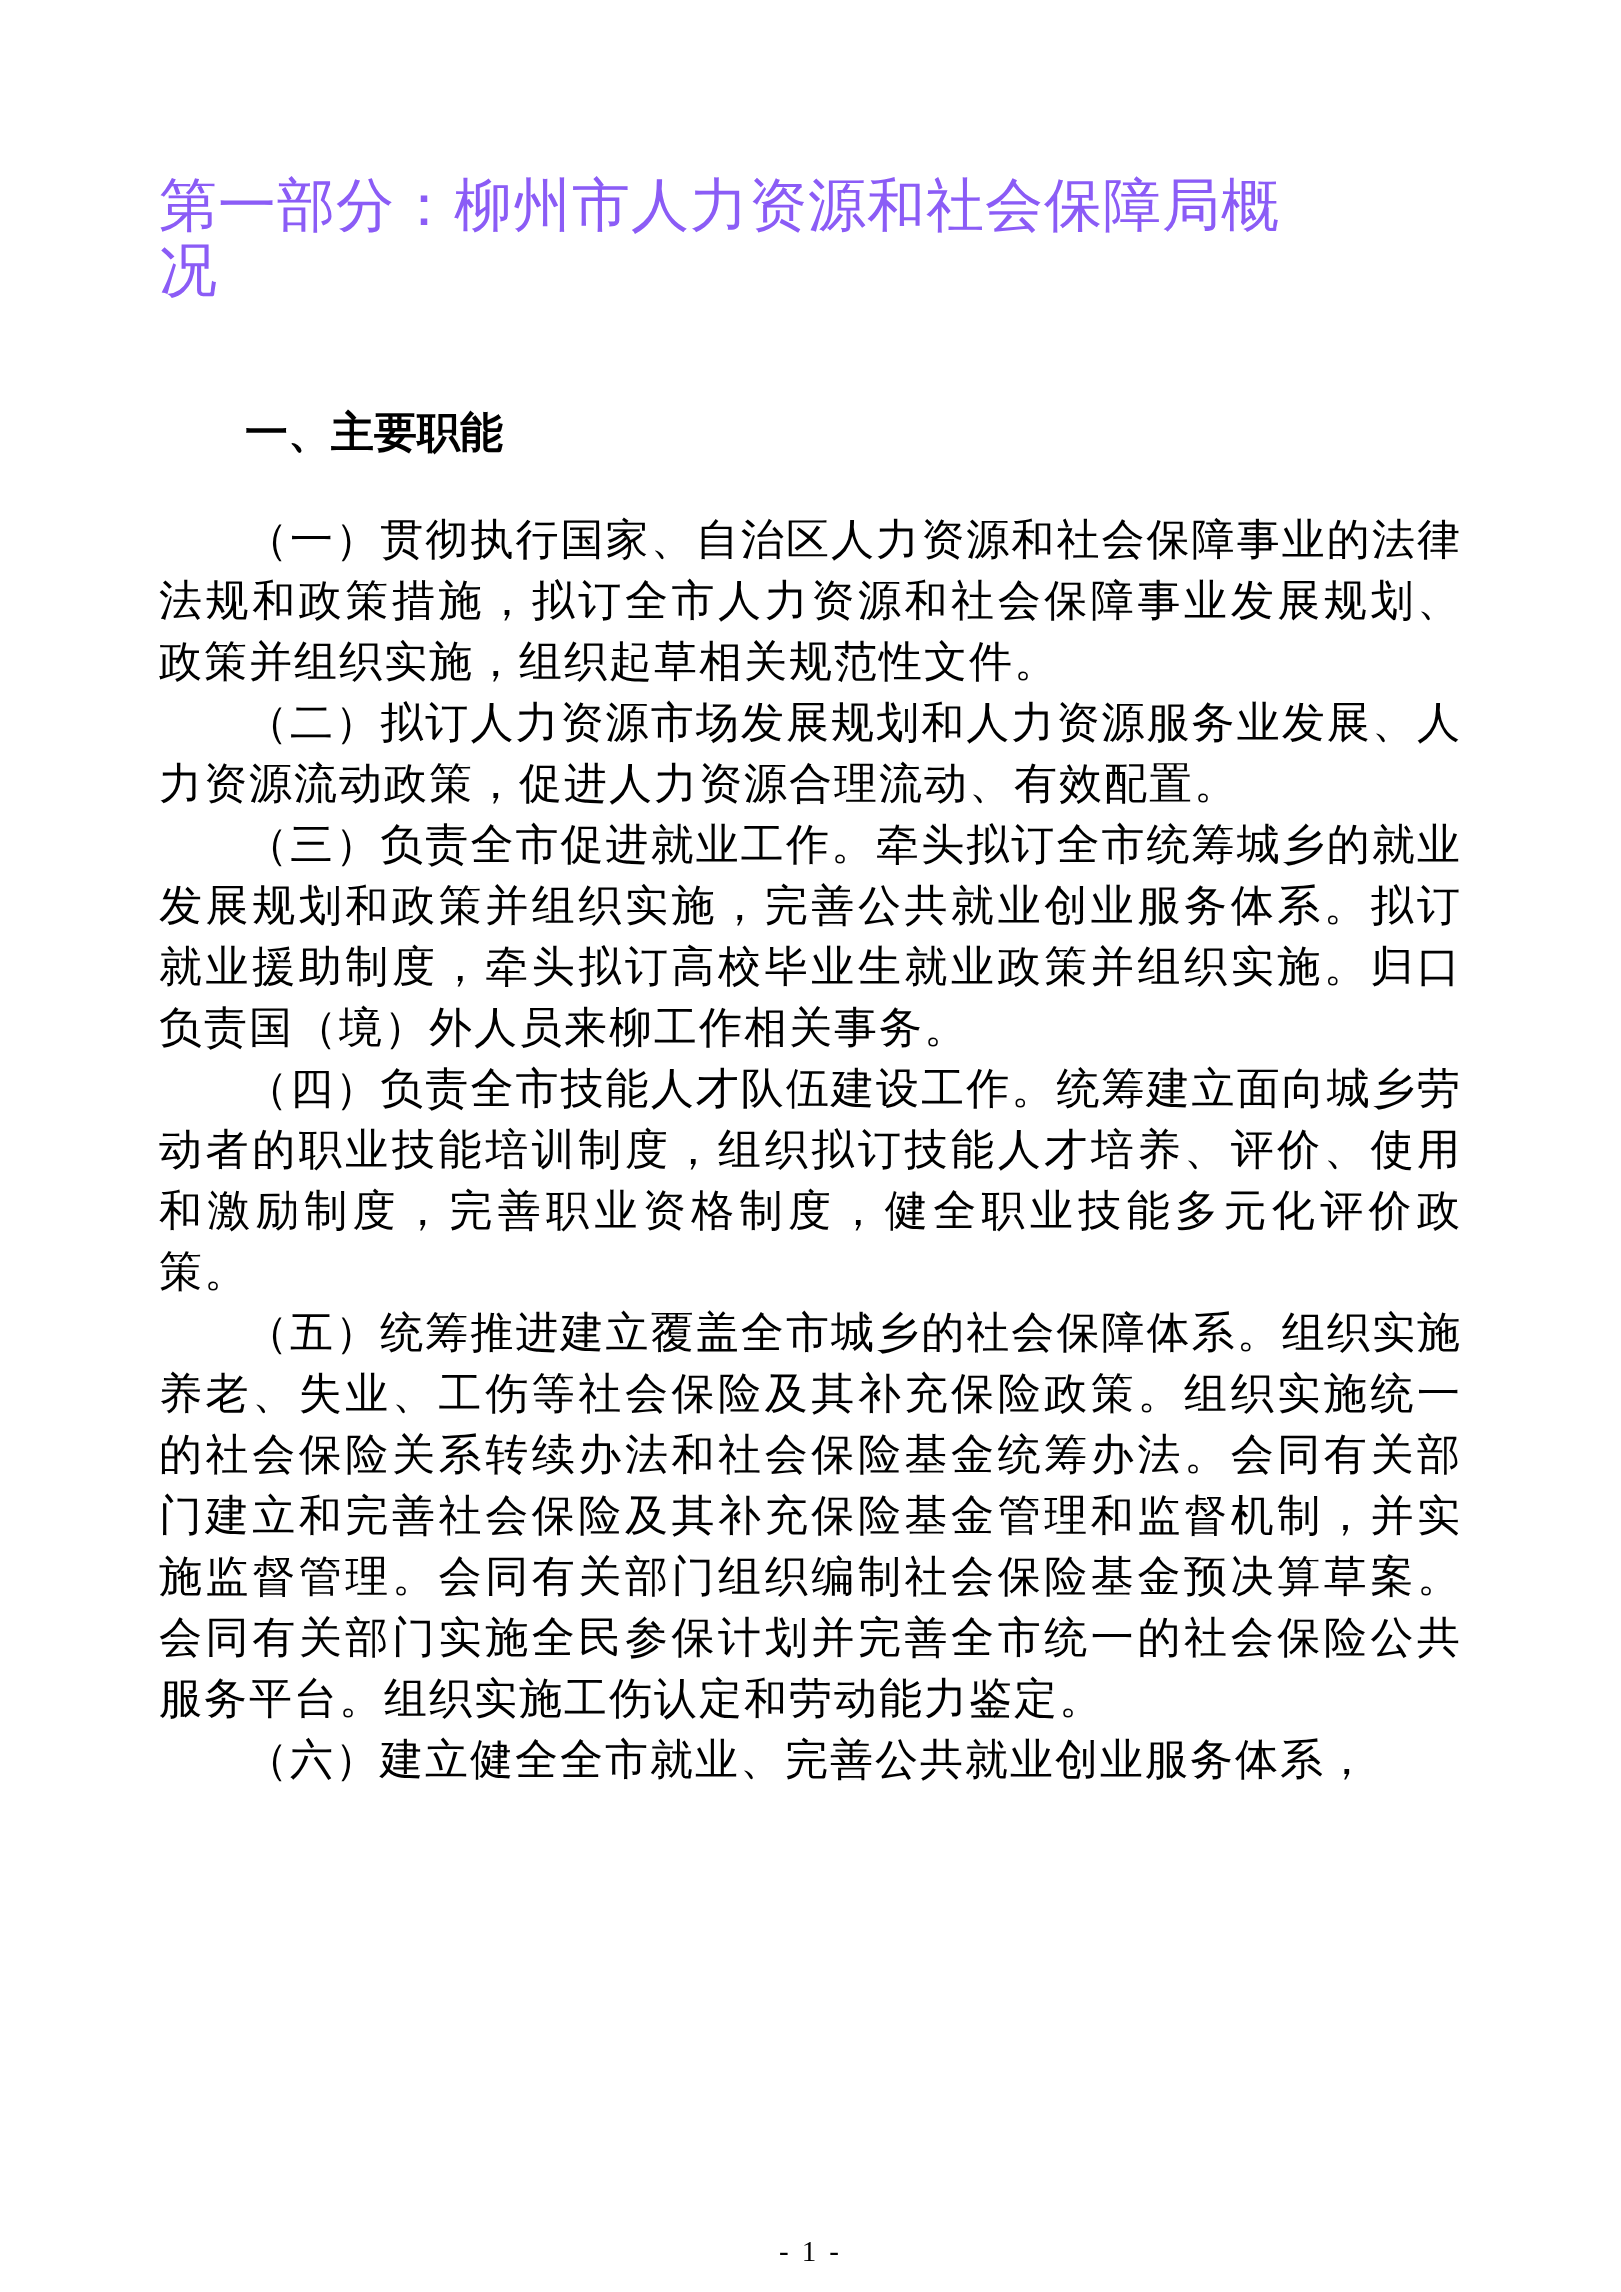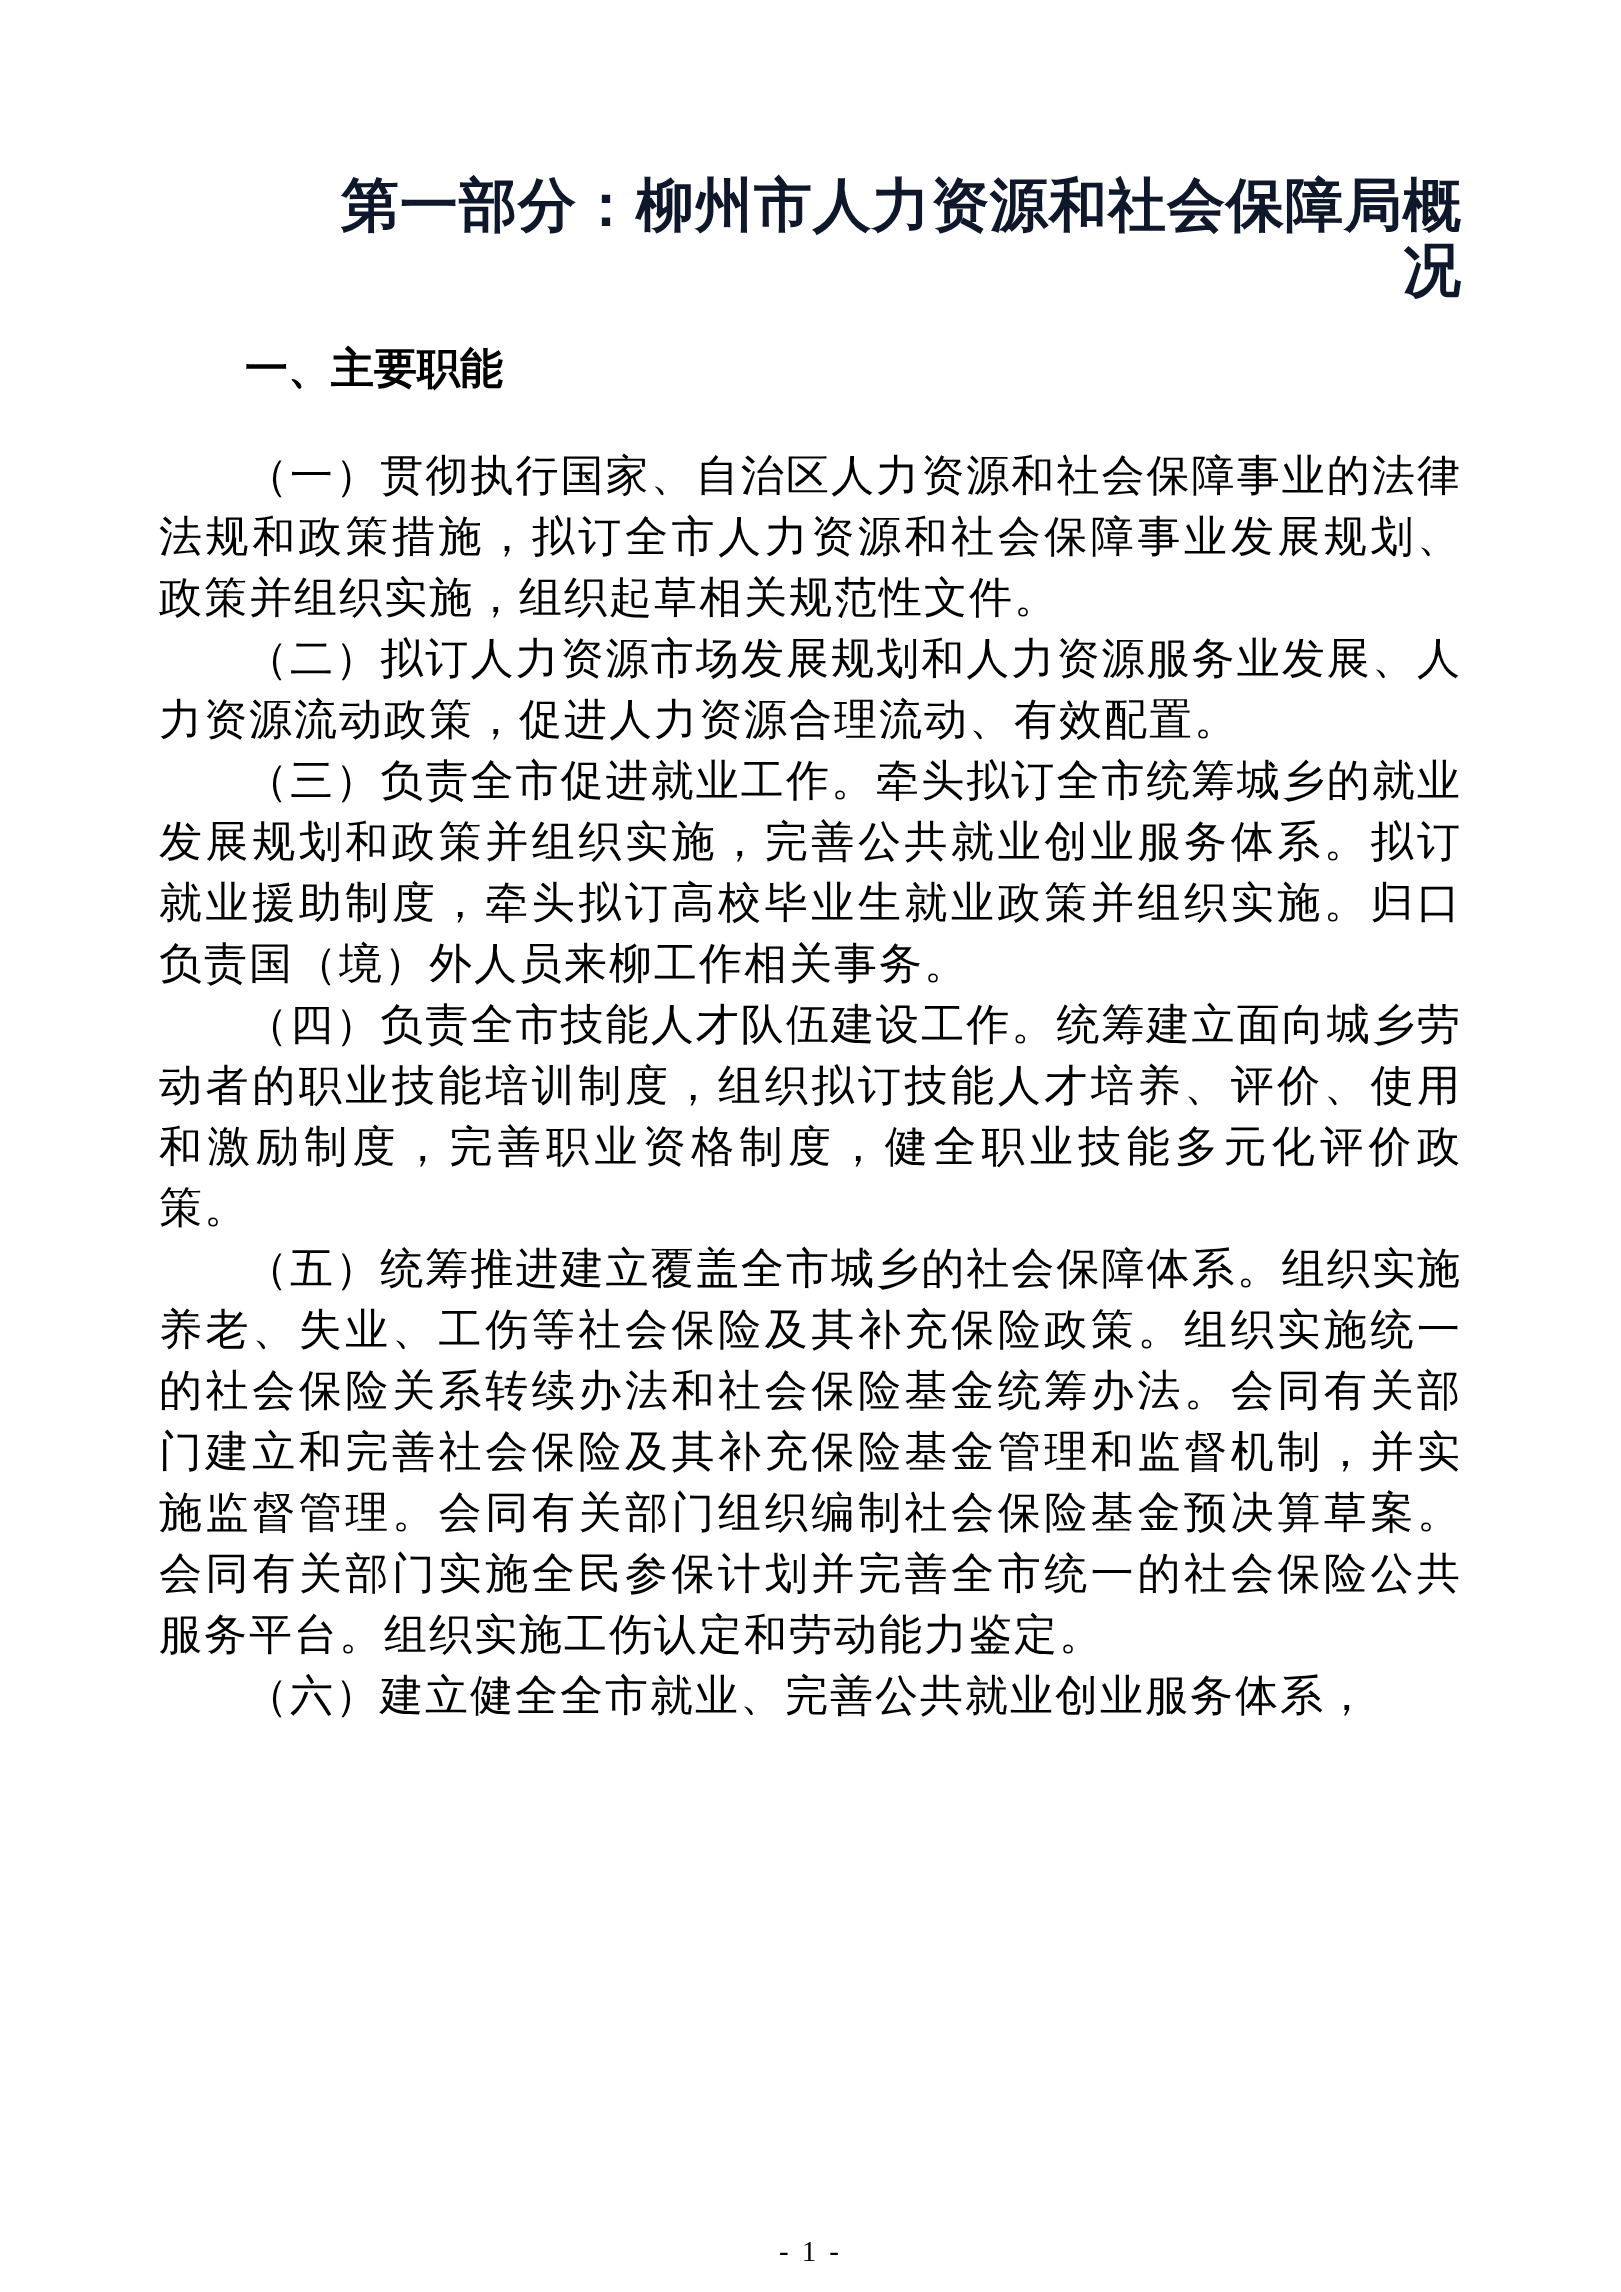--- a/index.html
+++ b/index.html
@@ -14,31 +14,31 @@
     overflow: hidden;
     font-family: "Liberation Serif", serif;
   }
 
   .content {
     padding: 133px 159px 0 159px;
   }
 
   .doc-title {
     font-family: "Liberation Sans", sans-serif;
-    font-weight: 700;
+    font-weight: 400;
     font-size: 58px;
     line-height: 65px;
     letter-spacing: 1px;
-    text-align: right;
-    color: #0f172a;
+    text-align: left;
+    color: #8b5cf6;
   }
   .doc-title .title-line { display: block; }
 
   .section-heading {
-    margin-top: 39px;
+    margin-top: 103px;
     font-family: "Liberation Sans", sans-serif;
     font-weight: 700;
     font-size: 43px;
     line-height: 55px;
     text-indent: 2em;
     color: #000000;
   }
 
   .body-text {
     margin-top: 49px;

